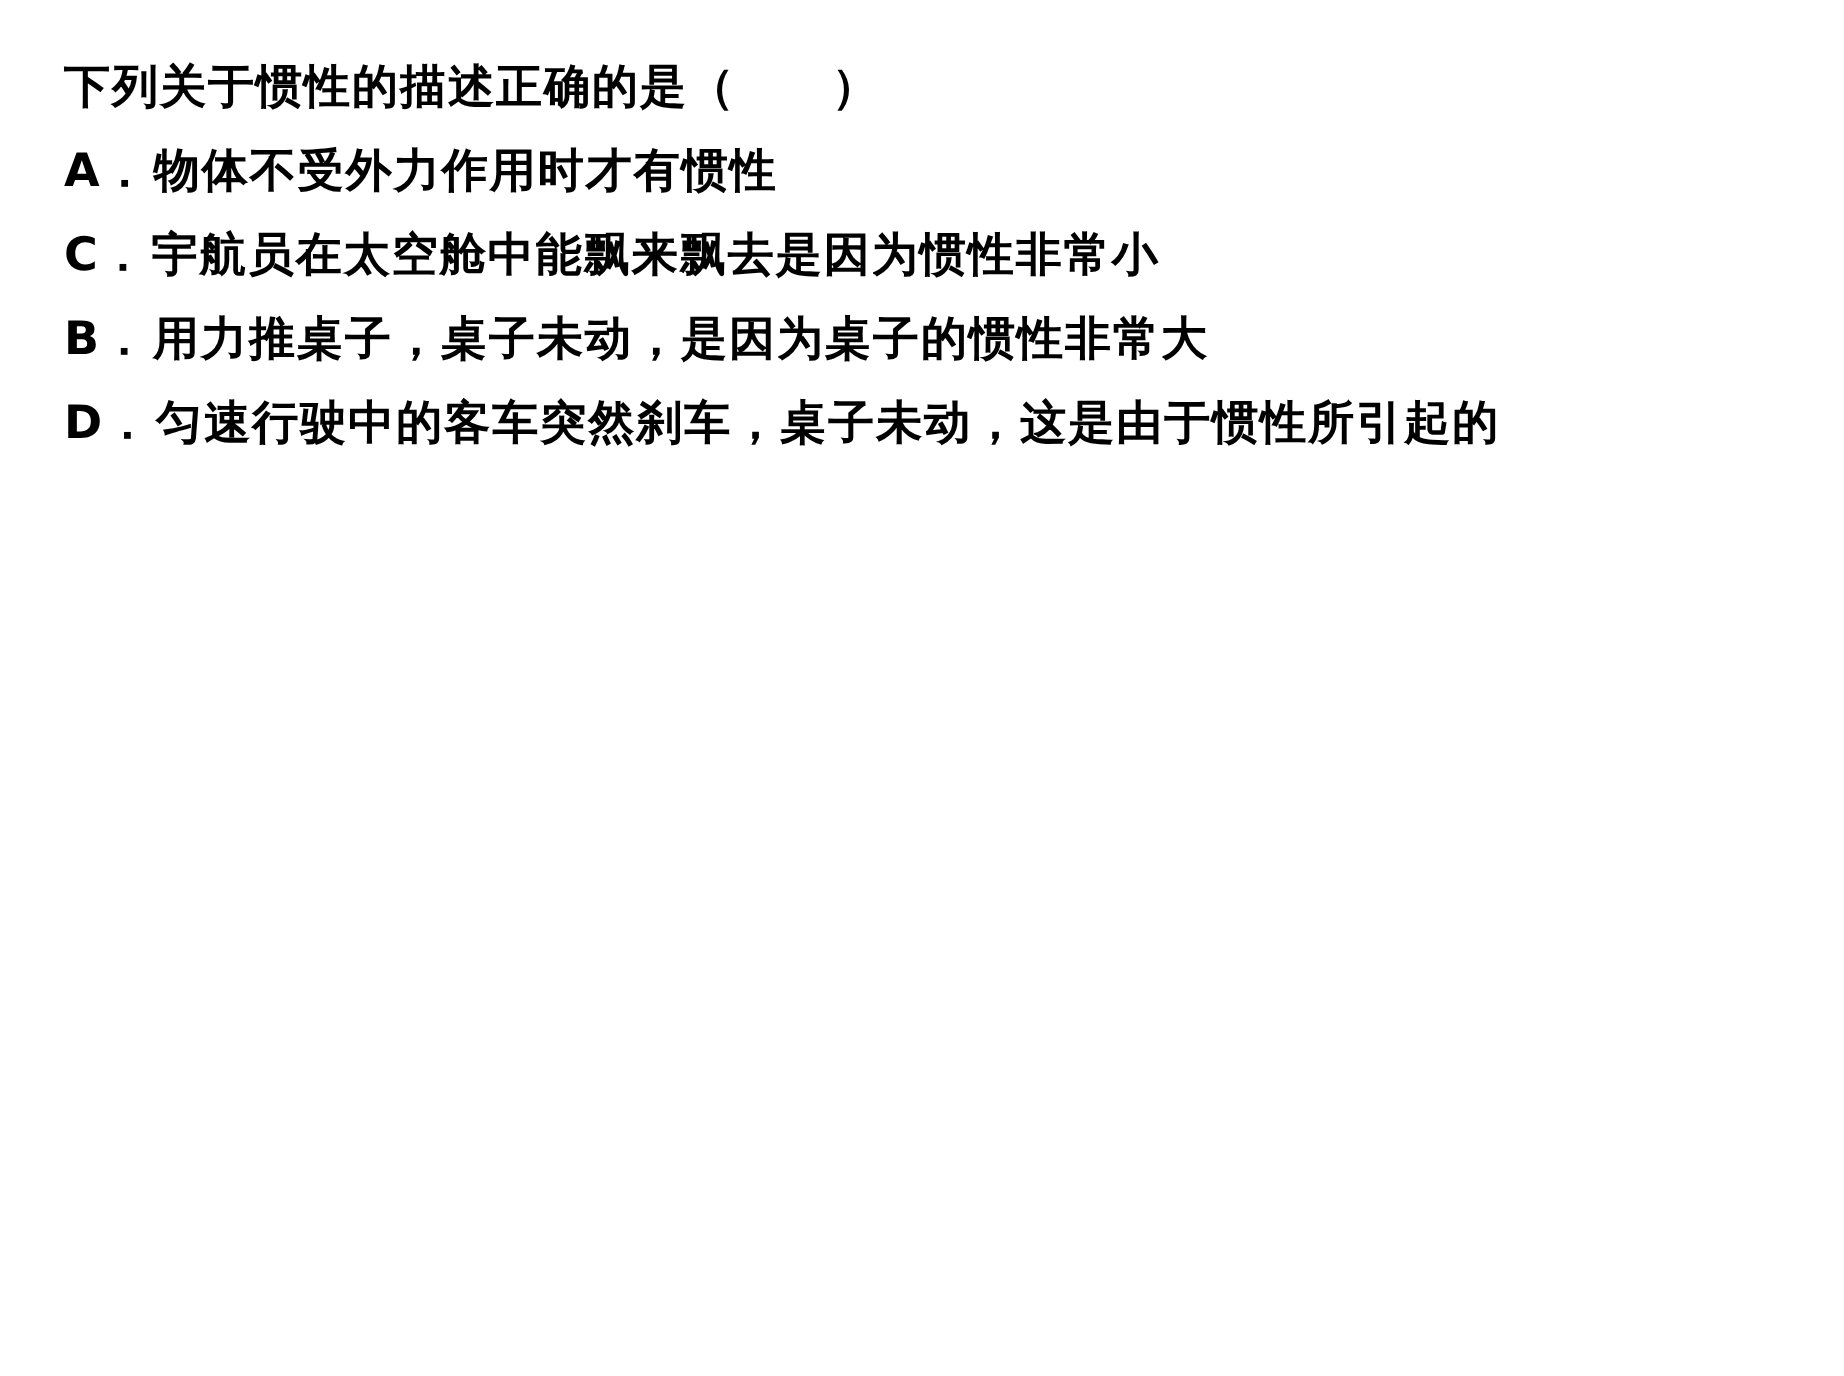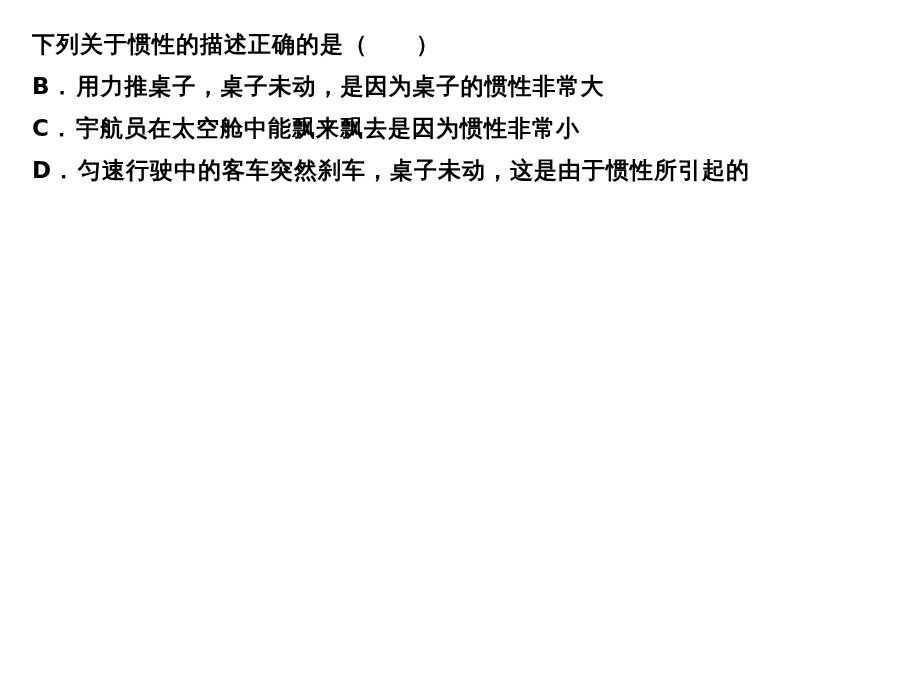--- a/index.html
+++ b/index.html
@@ -30,26 +30,29 @@
     margin-right: 2px;
   }
 </style>
 </head>
 <body>
 
 <div class="slide">
 
   <div class="line">下列关于惯性的描述正确的是（　　）</div>
 
-
   <div class="line">
-    <span class="option-label">B．</span><span>用力推桌子，桌子未动，是因为桌子的惯性非常大</span>
+    <span class="option-label">A．</span><span>物体不受外力作用时才有惯性</span>
   </div>
 
   <div class="line">
     <span class="option-label">C．</span><span>宇航员在太空舱中能飘来飘去是因为惯性非常小</span>
+  </div>
+
+  <div class="line">
+    <span class="option-label">B．</span><span>用力推桌子，桌子未动，是因为桌子的惯性非常大</span>
   </div>
 
   <div class="line">
     <span class="option-label">D．</span><span>匀速行驶中的客车突然刹车，桌子未动，这是由于惯性所引起的</span>
   </div>
 
 </div>
 
 </body></html>

